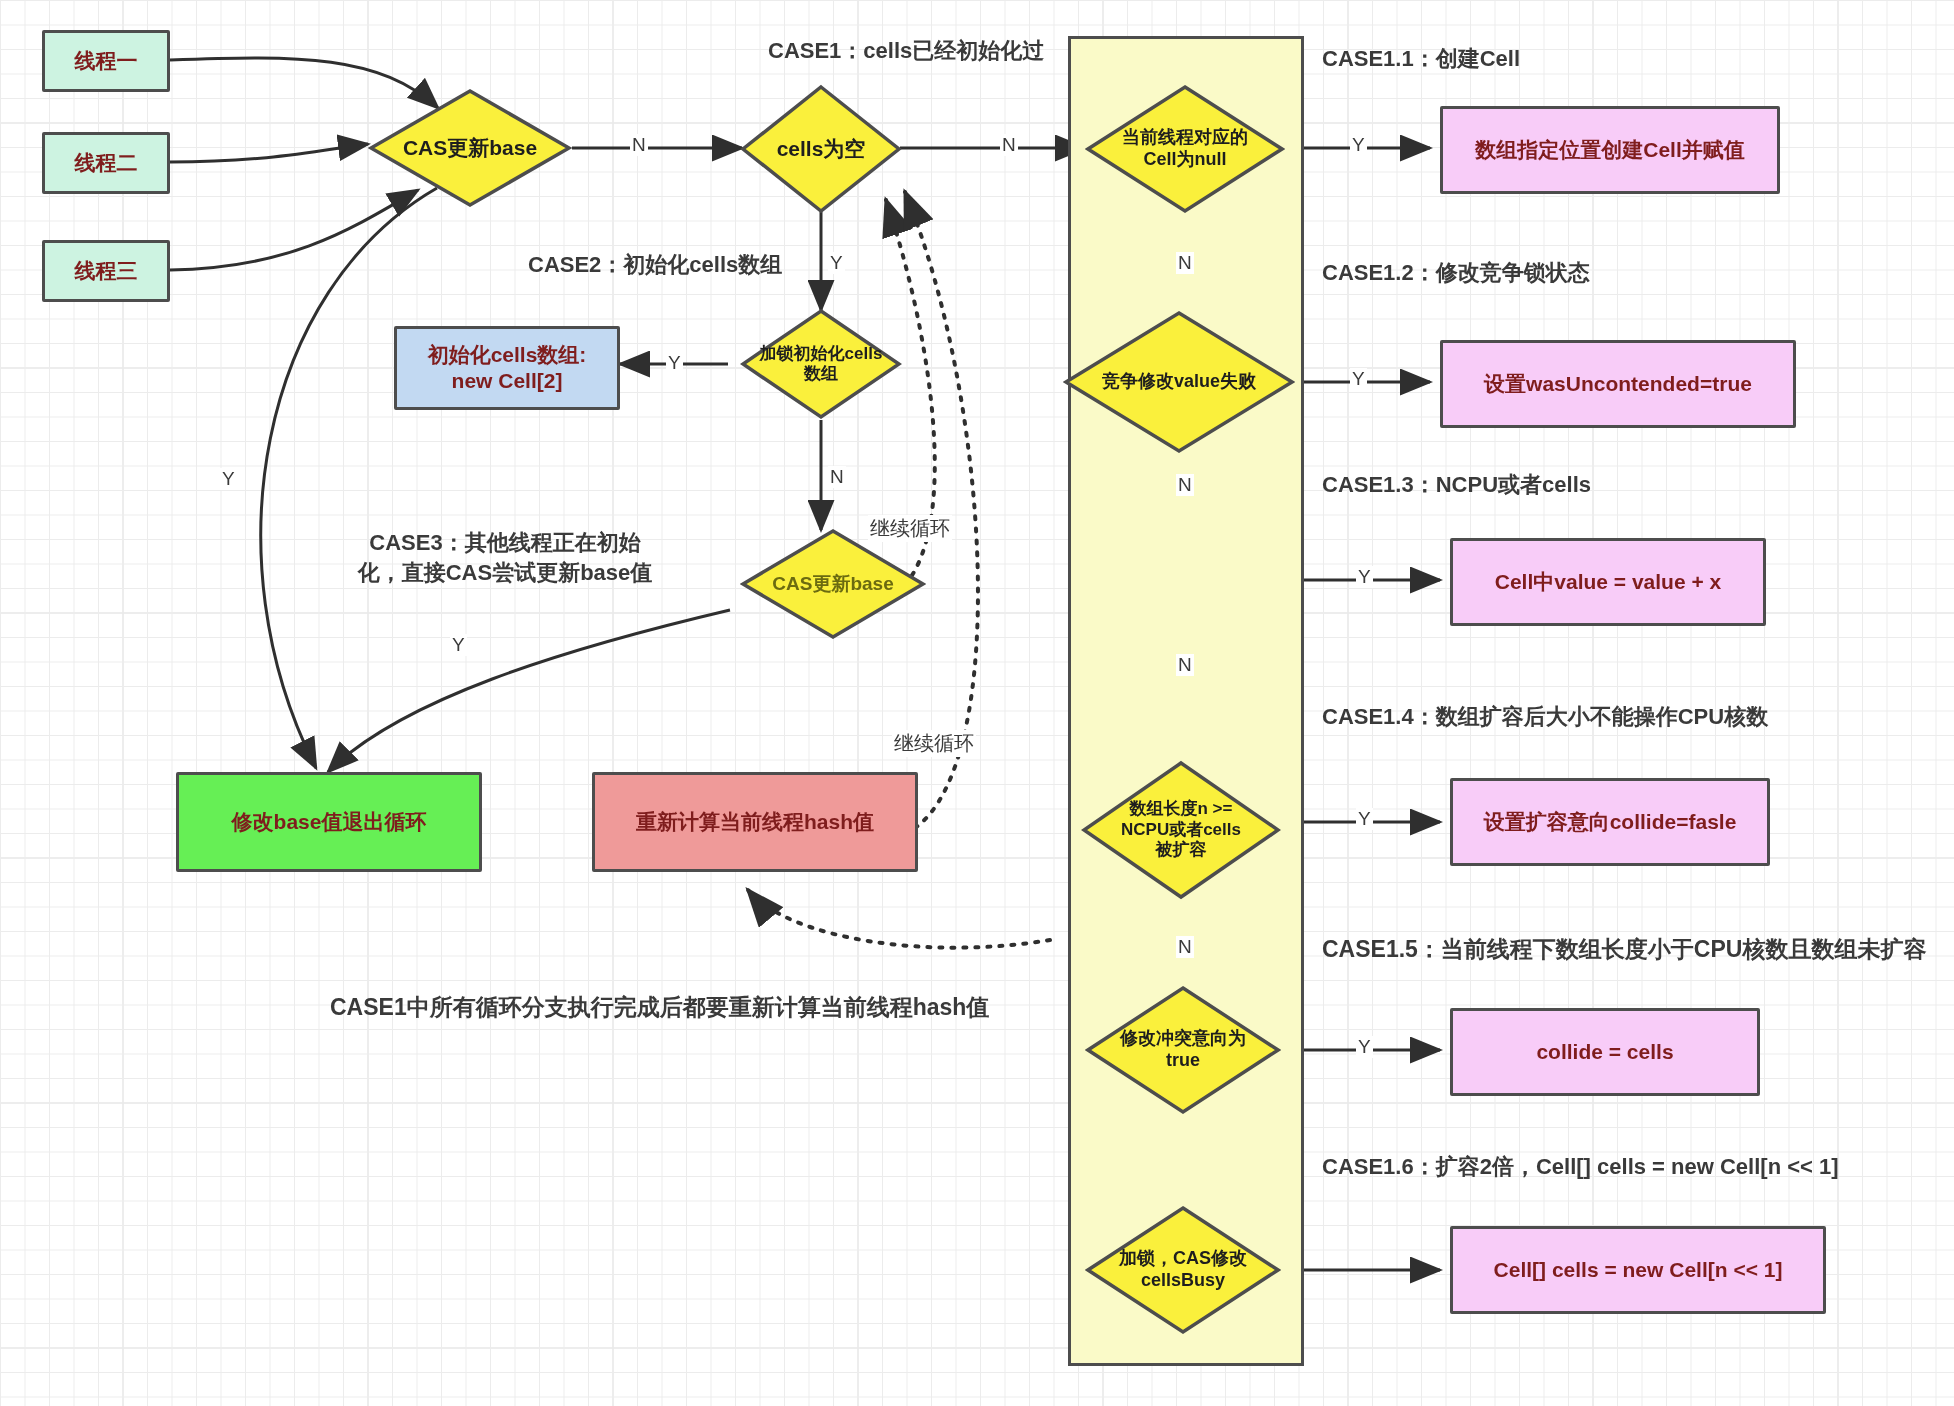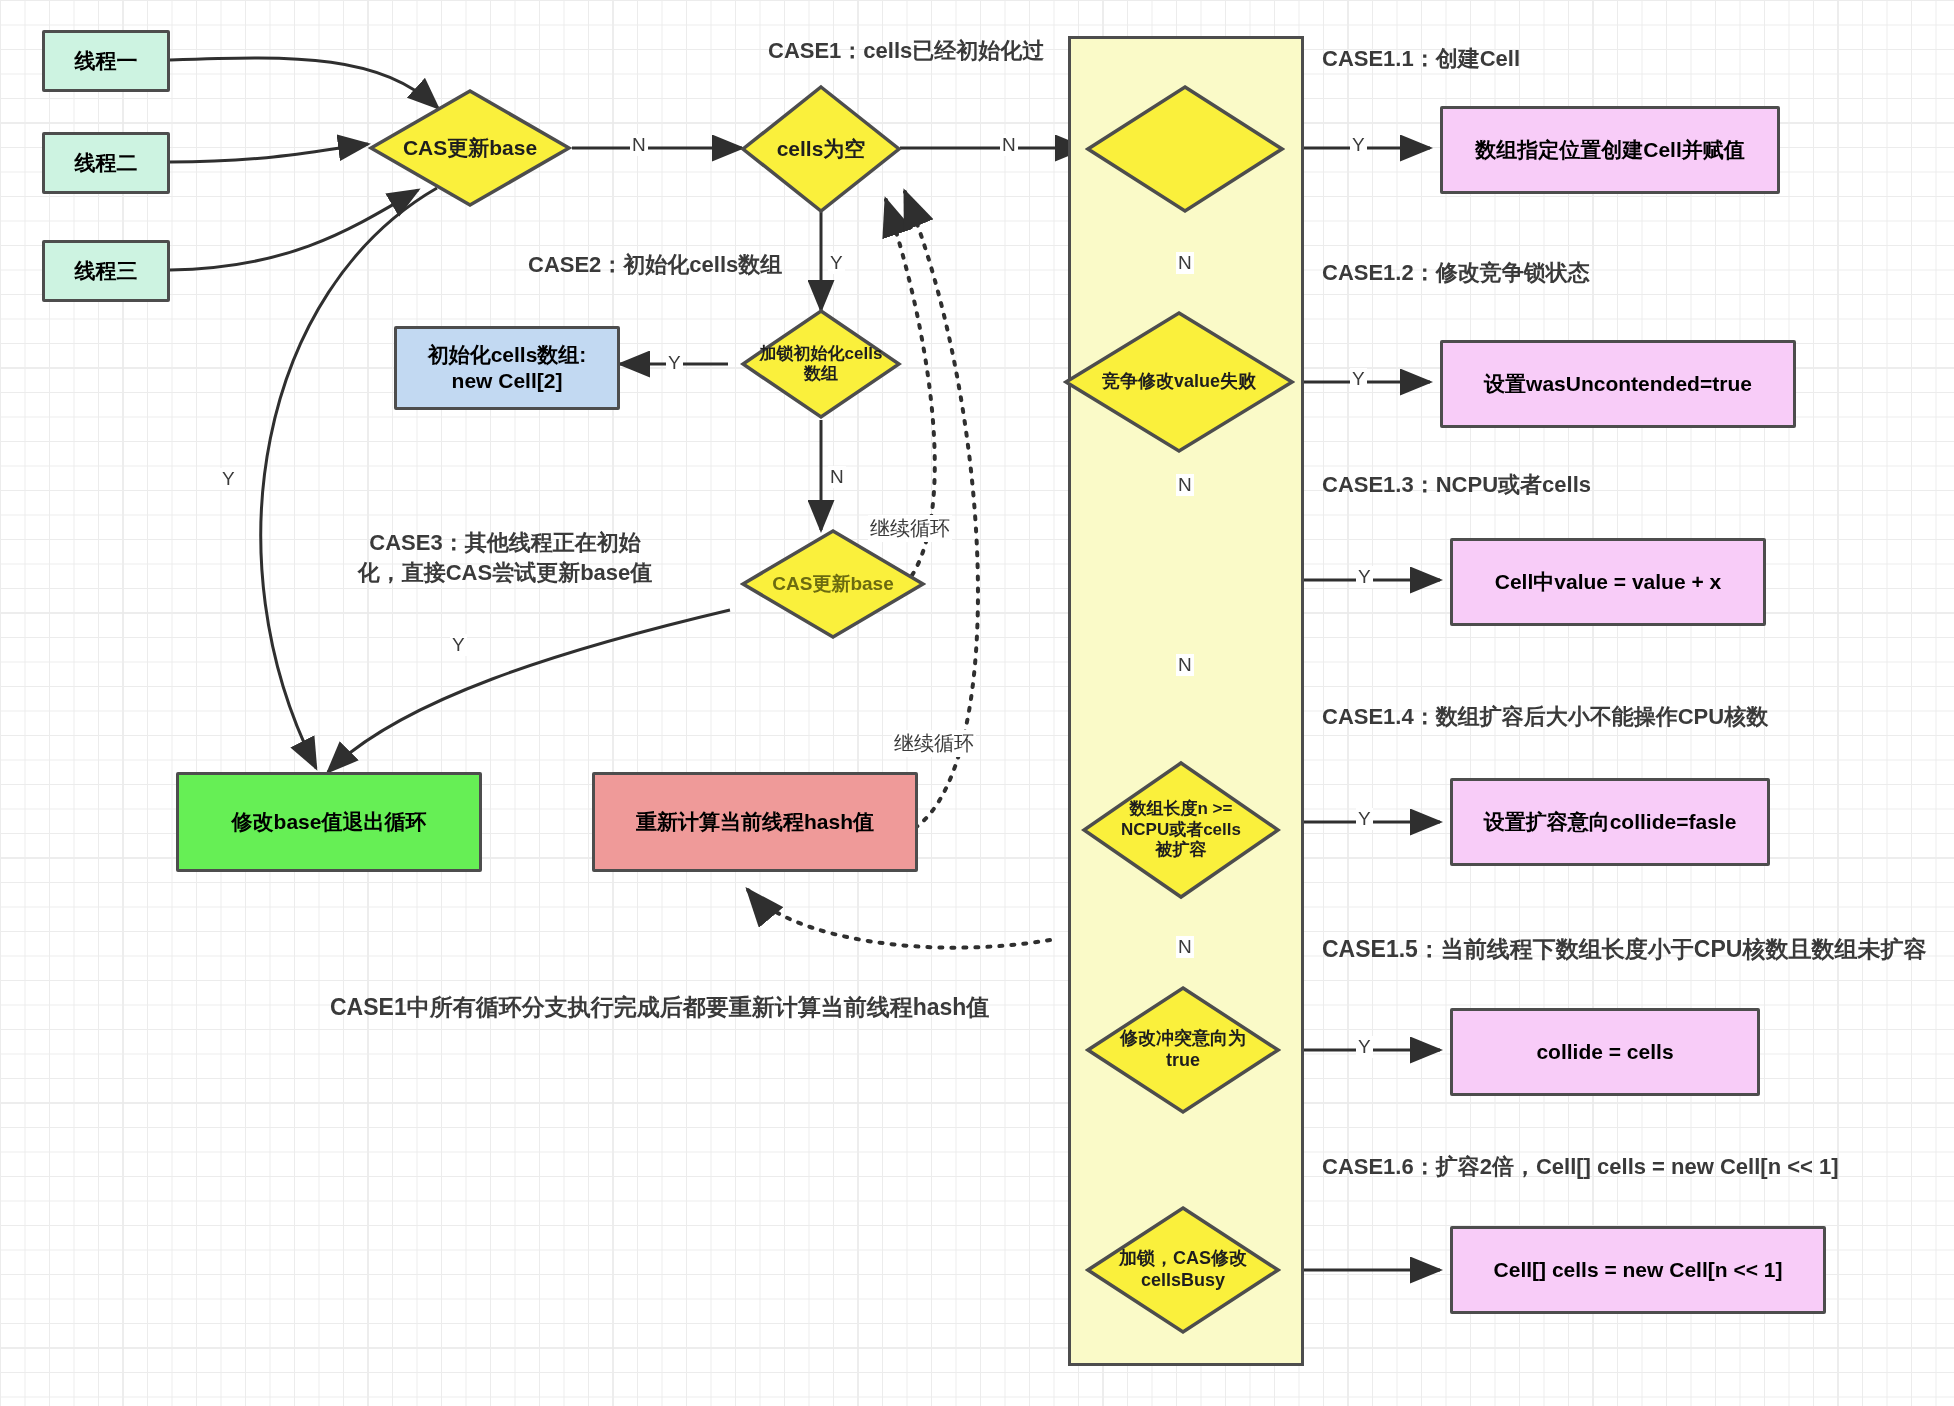--- a/index.html
+++ b/index.html
@@ -27,21 +27,21 @@
     pointer-events: none;
   }
   .node {
     position: absolute;
     box-sizing: border-box;
     display: flex;
     align-items: center;
     justify-content: center;
     text-align: center;
     font-weight: bold;
-    color: #000000;
+    color: #7f1d1d;
     line-height: 1.22;
     white-space: pre-line;
   }
   .rect {
     border: 3px solid #4d4d4d;
     border-radius: 2px;
   }
   .green-start { background: #cdf3e1; }
   .blue-box    { background: #c2d9f2; }
   .green-box   { background: #66ef55; }
@@ -181,20 +181,22 @@
     <svg class="shape" viewBox="0 0 186 112" preserveAspectRatio="none">
       <polygon points="93,3 183,56 93,109 3,56" fill="#faf03c" stroke="#4d4d4d" stroke-width="3.5"></polygon>
     </svg>
     <div class="dlabel" style="font-size:19px; color:#6b6b10;">CAS更新base</div>
   </div>
 
   <div class="diamond" style="left:1085px; top:84px; width:200px; height:130px;">
     <svg class="shape" viewBox="0 0 200 130" preserveAspectRatio="none">
       <polygon points="100,3 197,65 100,127 3,65" fill="#faf03c" stroke="#4d4d4d" stroke-width="3.5"></polygon>
     </svg>
+    <div class="dlabel" style="font-size:18px; left:6%; width:88%;">当前线程对应的
+Cell为null</div>
   </div>
 
   <div class="diamond" style="left:1063px; top:310px; width:232px; height:144px;">
     <svg class="shape" viewBox="0 0 232 144" preserveAspectRatio="none">
       <polygon points="116,3 229,72 116,141 3,72" fill="#faf03c" stroke="#4d4d4d" stroke-width="3.5"></polygon>
     </svg>
     <div class="dlabel" style="font-size:18px; left:4%; width:92%;">竞争修改value失败</div>
   </div>
 
 

